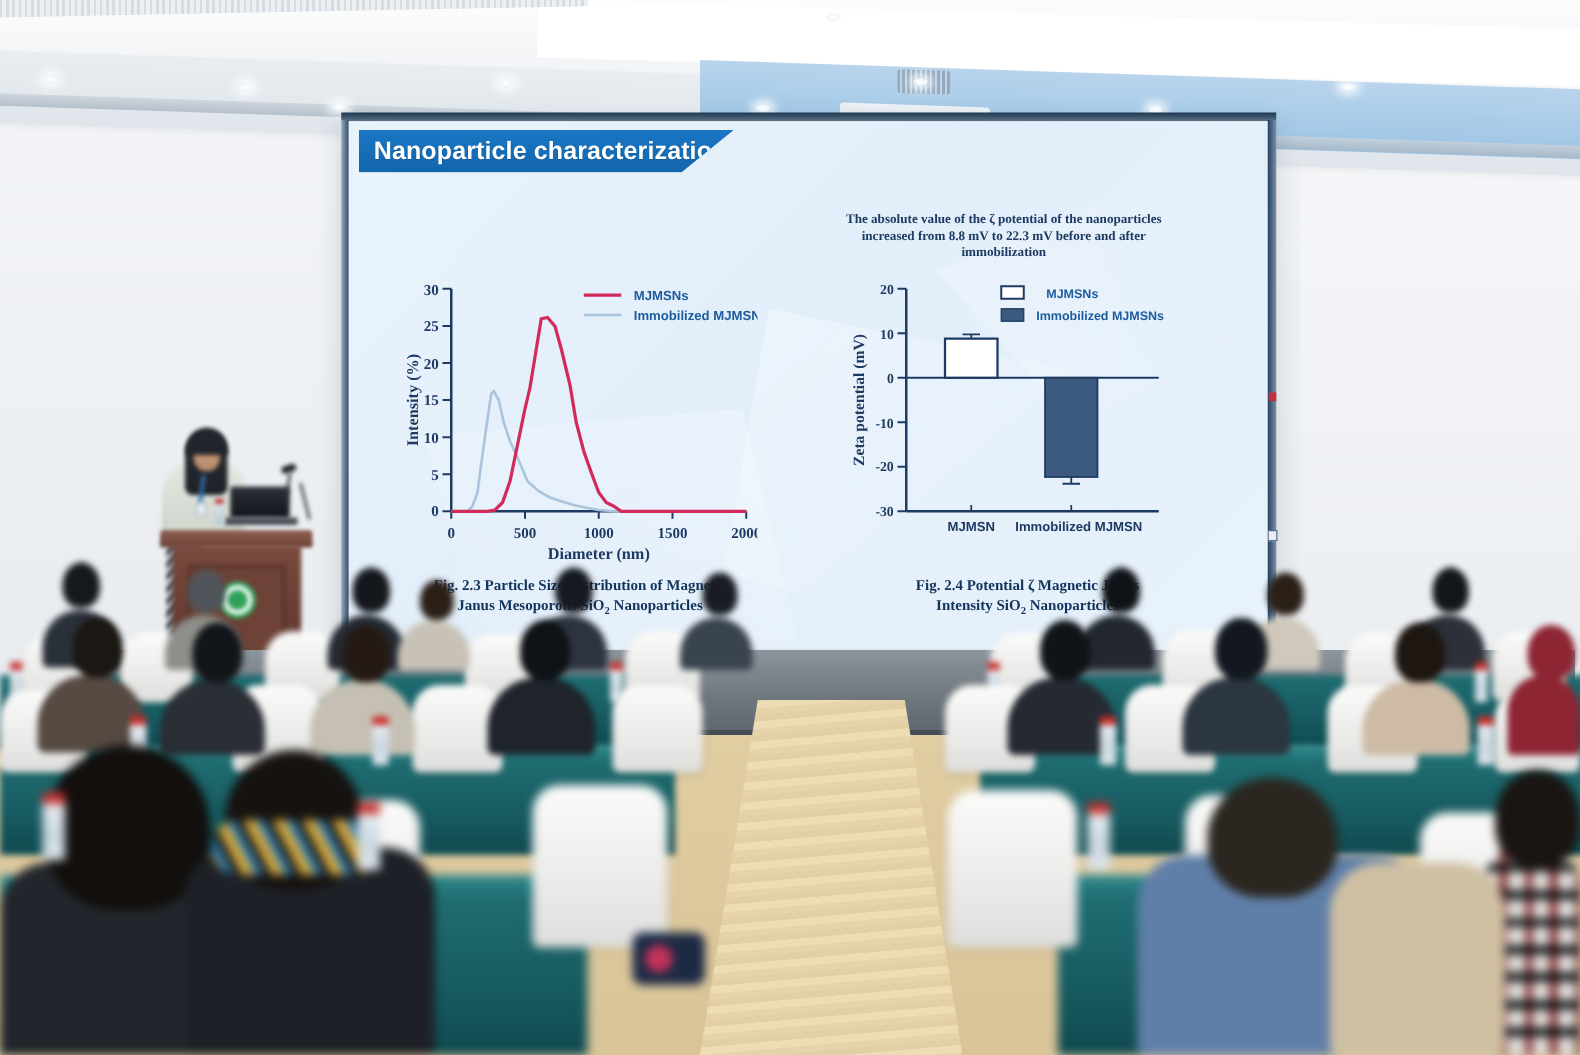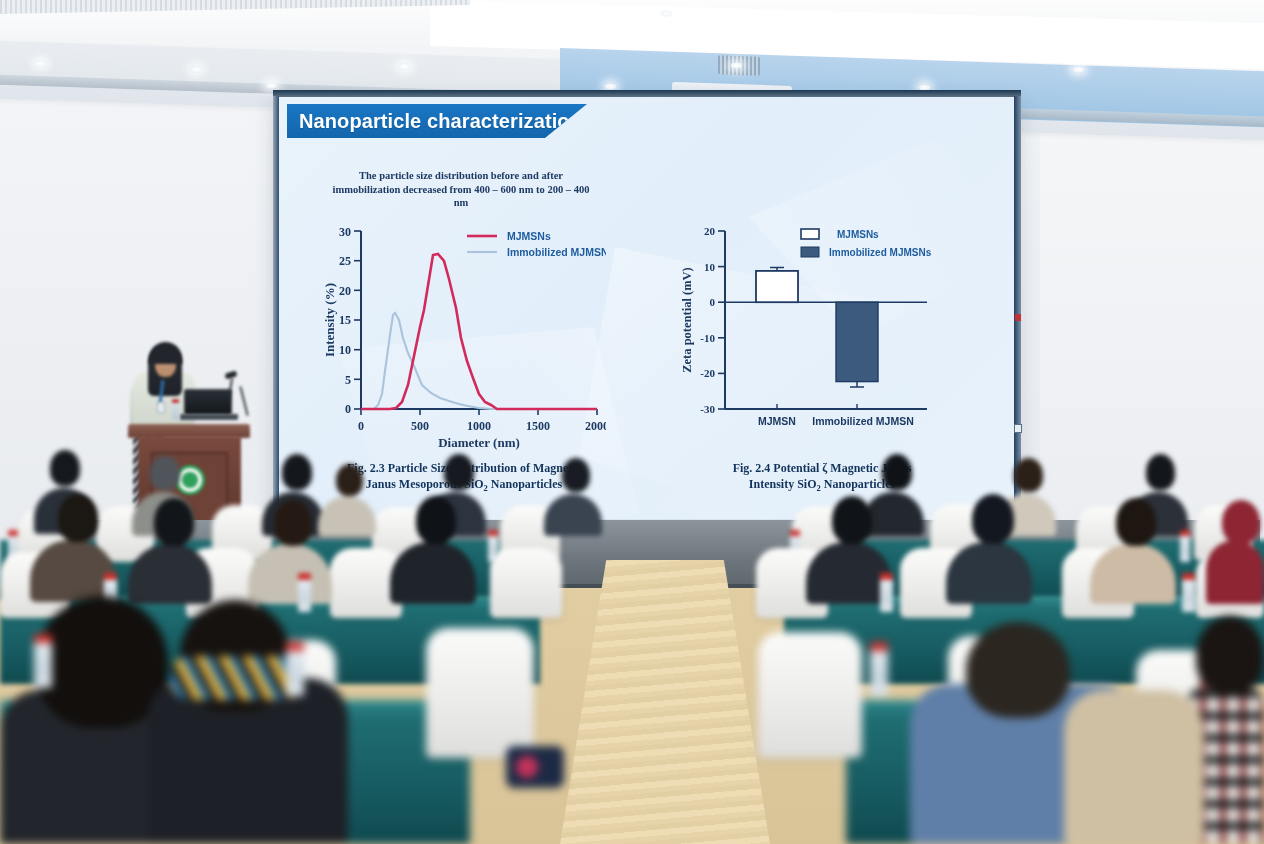--- a/index.html
+++ b/index.html
@@ -347,21 +347,21 @@
 
   <div class="slide">
     <div class="wm wm1"></div>
     <div class="wm wm2"></div>
     <div class="wm wm3"></div>
 
     <div class="title-banner">
       <span class="title-banner-text">Nanoparticle characterization</span>
     </div>
 
-    <div class="col-head left">The particle size distribution before and after immobilization decreased from 400 – 600 nm to 200 – 400 nm</div>
+    <div class="col-head right">The absolute value of the ζ potential of the nanoparticles increased from 8.8 mV to 22.3 mV before and after immobilization</div>
 
     <div class="chart left">
       <svg viewBox="0 0 285 232" preserveAspectRatio="none">
 
         <line x1="40" y1="12" x2="40" y2="190" stroke="#1d3a63" stroke-width="2"></line>
         <line x1="40" y1="190" x2="276" y2="190" stroke="#1d3a63" stroke-width="2"></line>
 
         <g stroke="#1d3a63" stroke-width="1.6">
           <line x1="33" y1="12" x2="40" y2="12"></line>
           <line x1="33" y1="41.7" x2="40" y2="41.7"></line>

